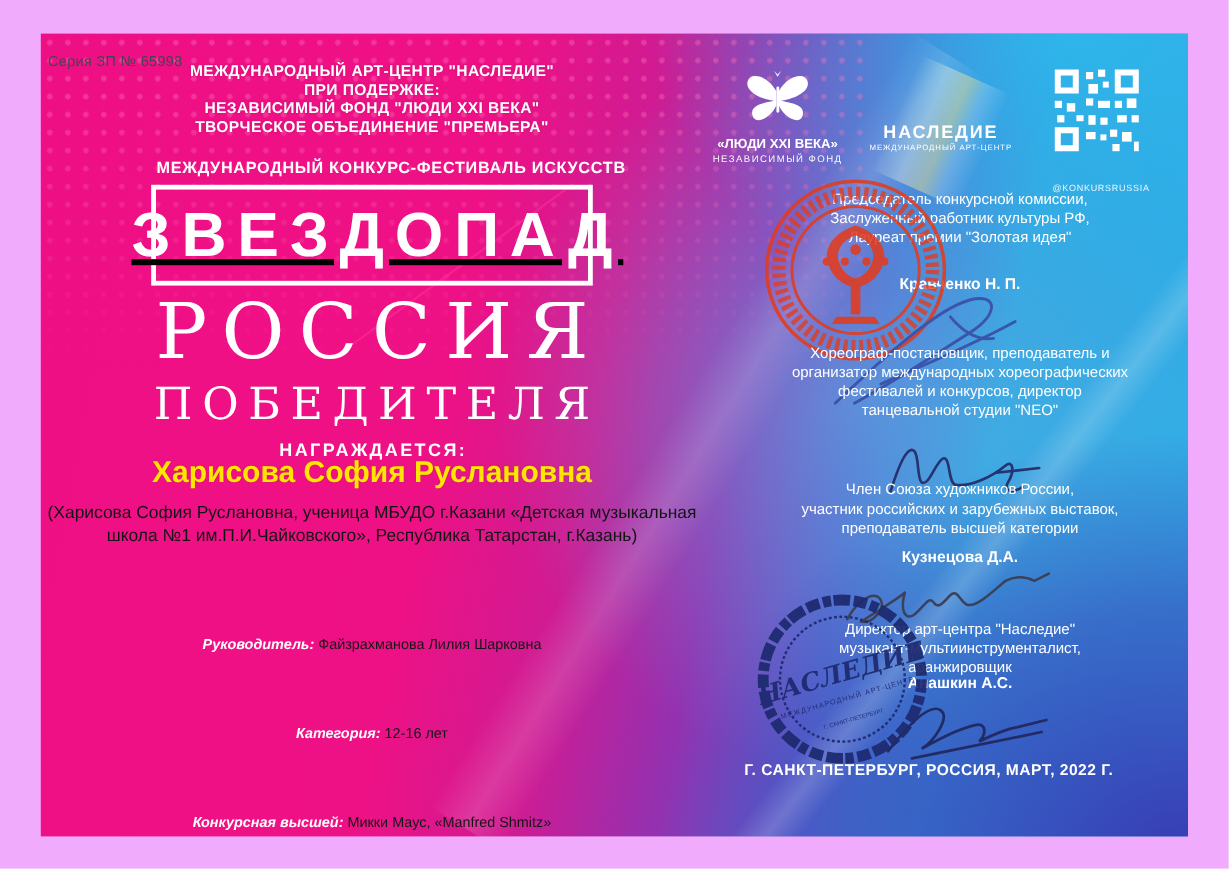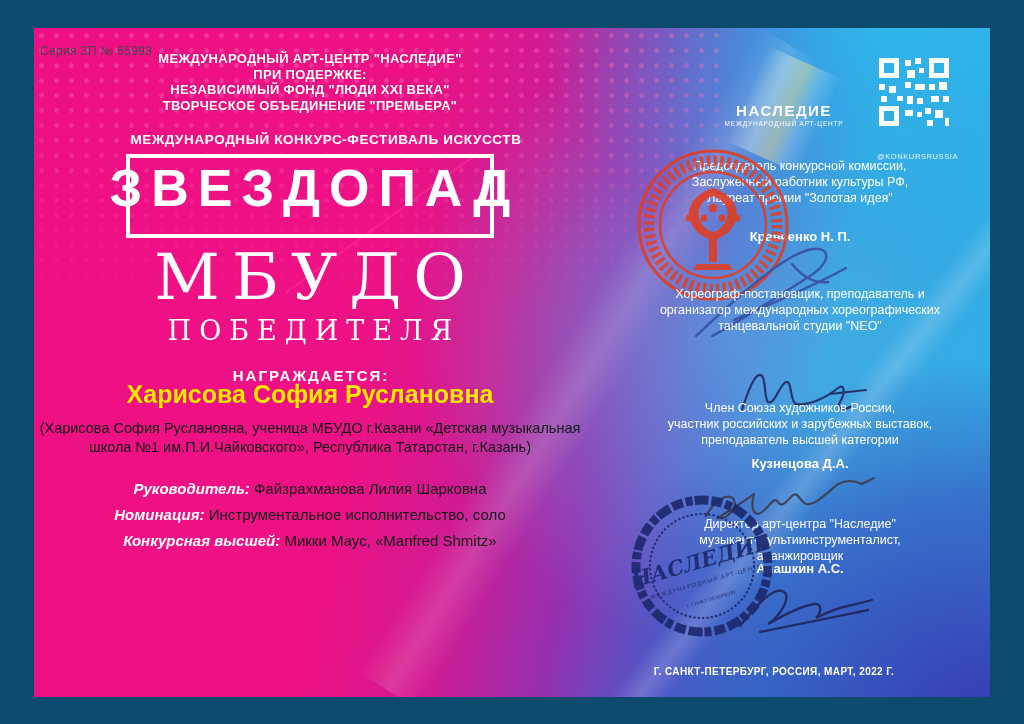--- a/index.html
+++ b/index.html
@@ -1,18 +1,18 @@
 <!DOCTYPE html>
 <html><head>
 <meta charset="utf-8">
 <style>
   * { margin:0; padding:0; box-sizing:border-box; }
   html,body { width:1024px; height:724px; background:#ffffff; overflow:hidden;
               font-family:"Liberation Sans", sans-serif; }
-  .stage { position:relative; width:1024px; height:724px; background:#0c4a6e; }
+  .stage { position:relative; width:1024px; height:724px; background:#f0abfc; }
 
   .cert {
     position:absolute; left:34px; top:28px; width:956px; height:669px; overflow:hidden;
     background:
       radial-gradient(ellipse 620px 520px at 100% 104%, rgba(56,50,176,0.95) 0%, rgba(60,62,182,0.55) 42%, rgba(60,62,182,0) 70%),
       radial-gradient(ellipse 520px 380px at 90% -2%, rgba(46,184,236,0.95) 0%, rgba(46,184,236,0) 68%),
       radial-gradient(ellipse 430px 430px at 72% 46%, rgba(96,194,236,0.5) 0%, rgba(96,194,236,0) 72%),
       linear-gradient(101deg, #ef0f84 0%, #ee1185 36%, #d01b93 48%, #9331b0 59%, #5560cb 69%, #309fde 79%, #2fb1e7 100%);
   }
   .dots {
@@ -38,46 +38,46 @@
 
   .serial { left:6px; top:16px; font-size:12px; color:#44444e; letter-spacing:.3px; }
 
   .org-block { left:36px; top:23px; width:480px; font-size:13px; font-weight:bold;
                line-height:15.5px; letter-spacing:.3px; text-shadow:0 0 2px rgba(120,0,80,.25); }
   .org-block span { display:block; }
 
   .festival { left:52px; top:104px; width:480px; font-size:13.5px; font-weight:bold; letter-spacing:.6px; }
 
   .zbox { left:92px; top:126px; width:368px; height:84px; border:4px solid #fff;
-          display:flex; justify-content:center; position:absolute; }
+          display:flex; align-items:center; justify-content:center; position:absolute;text-decoration:underline; }
   .zbox .ztitle { font-size:52px; font-weight:bold; color:#fff; letter-spacing:9px; text-indent:9px; }
 
   .diploma  { left:36px; top:212px; width:480px; font-family:"DejaVu Serif", serif;
               font-size:64px; letter-spacing:12px; text-indent:12px; font-weight:normal; }
   .winner   { left:36px; top:287px; width:480px; font-family:"DejaVu Serif", serif;
-              font-size:27px; letter-spacing:8px; text-indent:8px; }
+              font-size:37px; letter-spacing:8px; text-indent:8px; }
   .awarded  { left:36px; top:328px; width:480px; font-size:15px; font-weight:bold; letter-spacing:2px; text-indent:2px;margin-top:11px; }
 
   .rname { left:36px; top:352px; width:480px; font-size:25px; font-weight:bold; color:#ffe600;
            text-shadow:0 0 1px rgba(140,60,0,.4); }
   .school { left:4px; top:391px; width:544px; color:#141414; font-size:14.5px; line-height:19px; }
   .school span { display:block; }
 
   .fields { left:16px; top:448px; width:520px; position:absolute; text-align:center; }
-  .fields .row { line-height:26px; font-size:15px; }
+  .fields .row { line-height:26px; font-size:12px;margin-top:48px; }
   .fields .lab { font-weight:bold; font-style:italic; color:#fff; }
   .fields .val { color:#161616; }
 
   
   .jury { position:absolute; left:566px; width:400px; text-align:center; color:#fff; }
   .jury .line { display:block; font-size:12.5px; line-height:16px; }
   .jname { position:absolute; left:566px; width:400px; text-align:center; color:#fff;
            font-size:13px; font-weight:bold; }
 
-  .date { left:540px; top:638px; width:400px; font-size:10px; font-weight:bold; letter-spacing:.4px; }
+  .date { left:540px; top:606px; width:400px; font-size:13px; font-weight:bold; letter-spacing:.4px; }
 
   
   .logo-lyudi { position:absolute; left:556px; top:30px; width:116px; text-align:center; color:#fff; }
   .logo-lyudi .t1 { font-size:11px; font-weight:bold; margin-top:2px; }
   .logo-lyudi .t2 { font-size:8px; letter-spacing:1.2px; margin-top:2px; opacity:.95; }
 
   .logo-nasl { position:absolute; left:686px; top:36px; width:128px; height:96px; text-align:center; color:#fff; }
   .logo-nasl .streak { position:absolute; left:24px; top:-6px; width:80px; height:104px; transform:rotate(24deg);
       background:linear-gradient(to right, rgba(255,255,255,0) 0%, rgba(255,255,230,.35) 30%, rgba(250,230,140,.45) 55%, rgba(255,255,255,.2) 75%, rgba(255,255,255,0) 100%); }
   .logo-nasl .t1 { position:relative; font-size:15px; font-weight:bold; letter-spacing:1.5px; margin-top:38px; }
@@ -107,46 +107,58 @@
       <span>НЕЗАВИСИМЫЙ ФОНД "ЛЮДИ XXI ВЕКА"</span>
       <span>ТВОРЧЕСКОЕ ОБЪЕДИНЕНИЕ "ПРЕМЬЕРА"</span>
     </div>
 
     <div class="txt festival center">МЕЖДУНАРОДНЫЙ КОНКУРС-ФЕСТИВАЛЬ ИСКУССТВ</div>
 
     <div class="zbox">
       <div class="ztitle">ЗВЕЗДОПАД</div>
     </div>
 
-    <div class="txt diploma center">МБУДО</div>
+    <div class="txt diploma center">РОССИЯ</div>
     <div class="txt winner center">ПОБЕДИТЕЛЯ</div>
     <div class="txt awarded center">НАГРАЖДАЕТСЯ:</div>
 
     <div class="txt rname center">Харисова София Руслановна</div>
 
     <div class="txt school center">
       <span>(Харисова София Руслановна, ученица МБУДО г.Казани «Детская музыкальная</span>
       <span>школа №1 им.П.И.Чайковского», Республика Татарстан, г.Казань)</span>
     </div>
 
     <div class="fields">
       <div class="row">
         <span class="lab">Руководитель:</span>
         <span class="val">Файзрахманова Лилия Шарковна</span>
       </div>
       <div class="row">
-        <span class="lab">Номинация:</span>
-        <span class="val">Инструментальное исполнительство, соло</span>
+        <span class="lab">Категория:</span>
+        <span class="val">12-16 лет</span>
       </div>
       <div class="row">
         <span class="lab">Конкурсная высшей:</span>
         <span class="val">Микки Маус, «Manfred Shmitz»</span>
       </div>
     </div>
 
+    <div class="logo-lyudi">
+      <svg width="62" height="54" viewBox="0 0 62 54" style="display:block;margin:0 auto;">
+        <g fill="#ffffff">
+          <path d="M31 6 L28 1 L31 4 L34 1 Z"></path>
+          <path d="M30 18 C22 4 8 2 6 10 C4 17 14 24 28 26 C18 28 8 30 10 38 C12 46 24 42 30 30 Z"></path>
+          <path d="M32 18 C40 4 54 2 56 10 C58 17 48 24 34 26 C44 28 54 30 52 38 C50 46 38 42 32 30 Z"></path>
+          <rect x="30" y="14" width="2.4" height="22" rx="1.2"></rect>
+        </g>
+      </svg>
+      <div class="t1">«ЛЮДИ XXI ВЕКА»</div>
+      <div class="t2">НЕЗАВИСИМЫЙ ФОНД</div>
+    </div>
 
     <div class="logo-nasl">
       <div class="streak"></div>
       <div class="t1">НАСЛЕДИЕ</div>
       <div class="t2">МЕЖДУНАРОДНЫЙ АРТ-ЦЕНТР</div>
     </div>
 
     <div class="qr">
       <svg width="74" height="72" viewBox="0 0 74 72" style="display:block;">
         <g fill="#ffffff">
@@ -214,20 +226,21 @@
       <g fill="none" stroke="#3a55aa" stroke-width="2.4" stroke-linecap="round">
         <path d="M14 112 C44 84 96 34 126 26 C150 20 150 38 128 52 C100 70 60 96 30 112"></path>
         <path d="M52 96 C84 82 128 64 164 44"></path>
         <path d="M110 40 C120 52 132 60 146 58"></path>
       </g>
     </svg>
 
     <div class="jury" style="top:258px;">
       <span class="line">Хореограф-постановщик, преподаватель и</span>
       <span class="line">организатор международных хореографических</span>
+      <span class="line">фестивалей и конкурсов, директор</span>
       <span class="line">танцевальной студии "NEO"</span>
     </div>
 
     <svg class="sig" style="left:700px; top:330px;" width="150" height="62" viewBox="0 0 150 62">
       <g fill="none" stroke="#27336f" stroke-width="2.2" stroke-linecap="round">
         <path d="M8 52 C18 20 24 14 28 18 C32 22 30 40 34 44 C40 48 46 26 52 24 C58 22 56 44 62 46"></path>
         <path d="M62 46 C74 48 92 40 104 30 C110 25 112 34 106 44 C102 50 108 54 118 48"></path>
         <path d="M96 36 L132 32"></path>
       </g>
     </svg>

